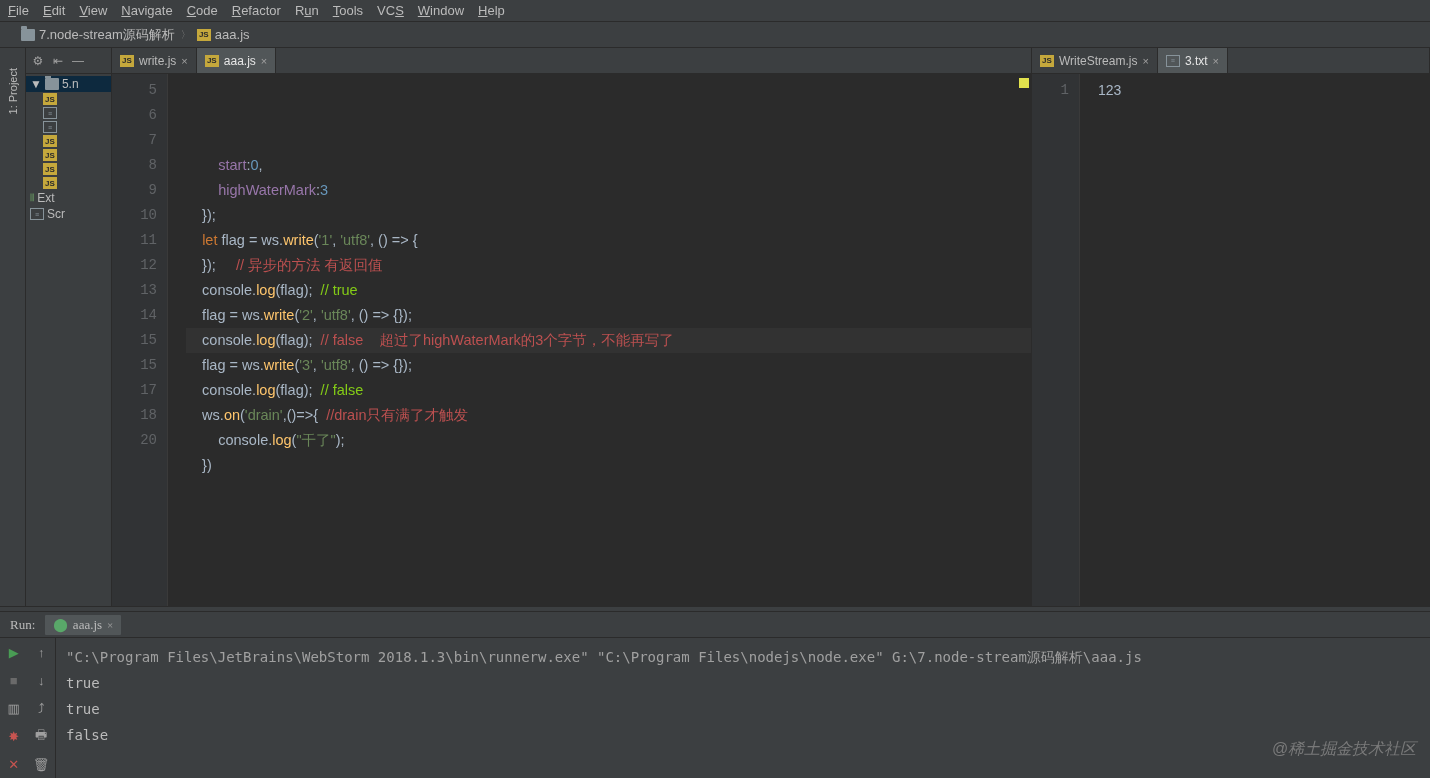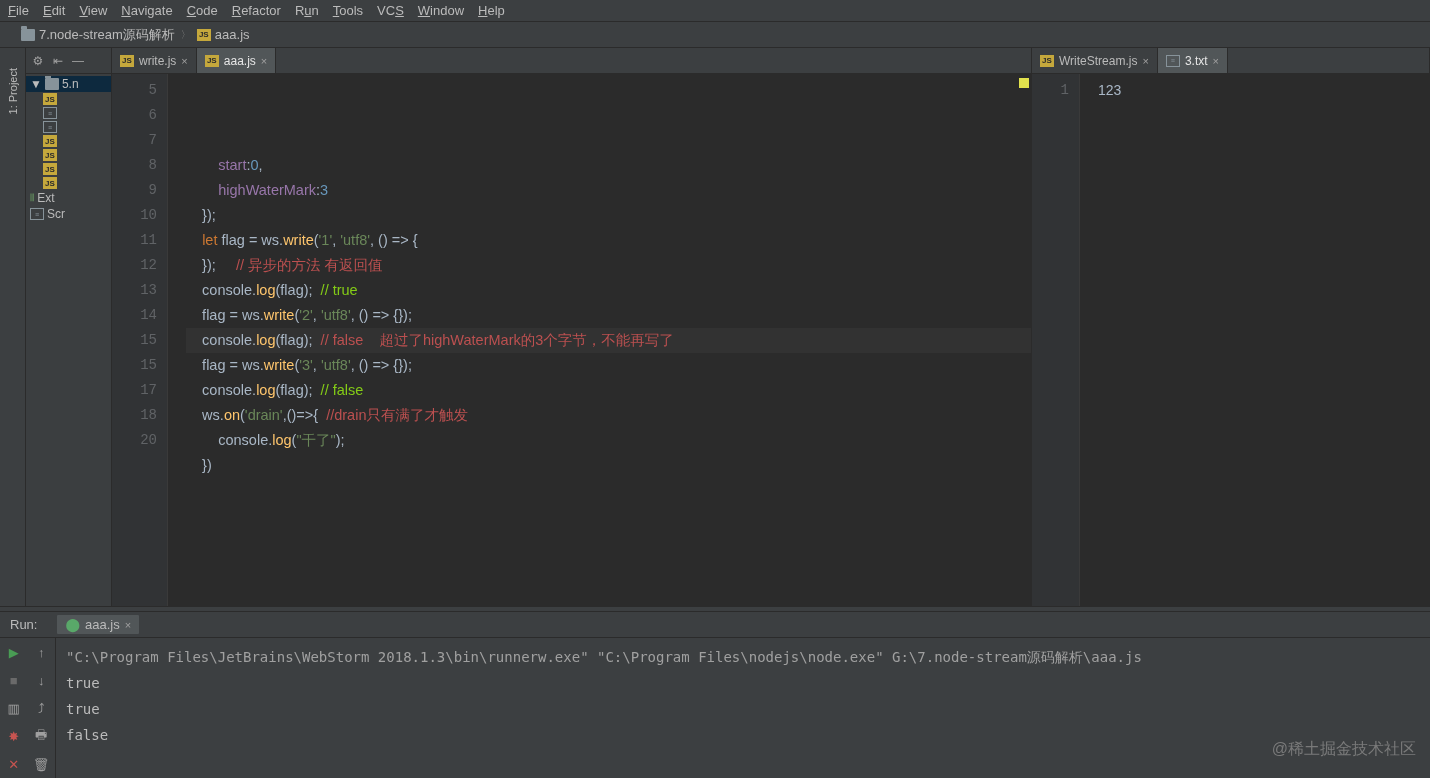--- a/index.html
+++ b/index.html
@@ -145,22 +145,23 @@
   .editor-pane.right .code{font-size:14px;}
 
   .resize-bar{height:6px;background:#3c3f41;border-top:1px solid #2b2b2b;border-bottom:1px solid #2b2b2b; cursor:ns-resize;}
   .run-header {
     position:relative;
     height:26px;
     background:#3c3f41;
     display:flex;
     align-items:center;
     padding:0 10px;
-    gap:20px;
+    gap:10px;
     border-bottom:1px solid #2b2b2b;
+    font-family:Liberation Serif, serif;
   }
   .run-wrap{display:flex;flex-direction:column;flex:1;}
   .run-body{flex:1;display:flex;}
   .run-side {
     width:56px;
     background:#3c3f41;
     border-right:1px solid #2b2b2b;
     display:grid;
     grid-template-columns:1fr 1fr;
     grid-auto-rows:28px;
@@ -174,21 +175,21 @@
   .grey{color:#a0a0a0;}
   .run-out {
     flex:1;
     padding:6px 10px;
     font-family:"SimSun","Consolas",monospace;
     font-size:14px;
     line-height:26px;
     color:#bcbcbc;
   }
   .run-tab{display:flex;align-items:center;gap:5px;background:#515658;padding:2px 8px;border-radius:1px;}
-  .watermark{position:fixed;right:14px;bottom:18px;color:#808080;font-size:16px;opacity:0.9;}
+  .watermark{position:fixed;right:14px;bottom:18px;color:#808080;font-size:16px;font-style:italic;opacity:0.9;}
 </style>
 </head>
 <body>
 
 <div class="menubar">
   <span><u>F</u><span>ile</span></span>
   <span><u>E</u>dit</span>
   <span><u>V</u>iew</span>
   <span><u>N</u>avigate</span>
   <span><u>C</u>ode</span>

